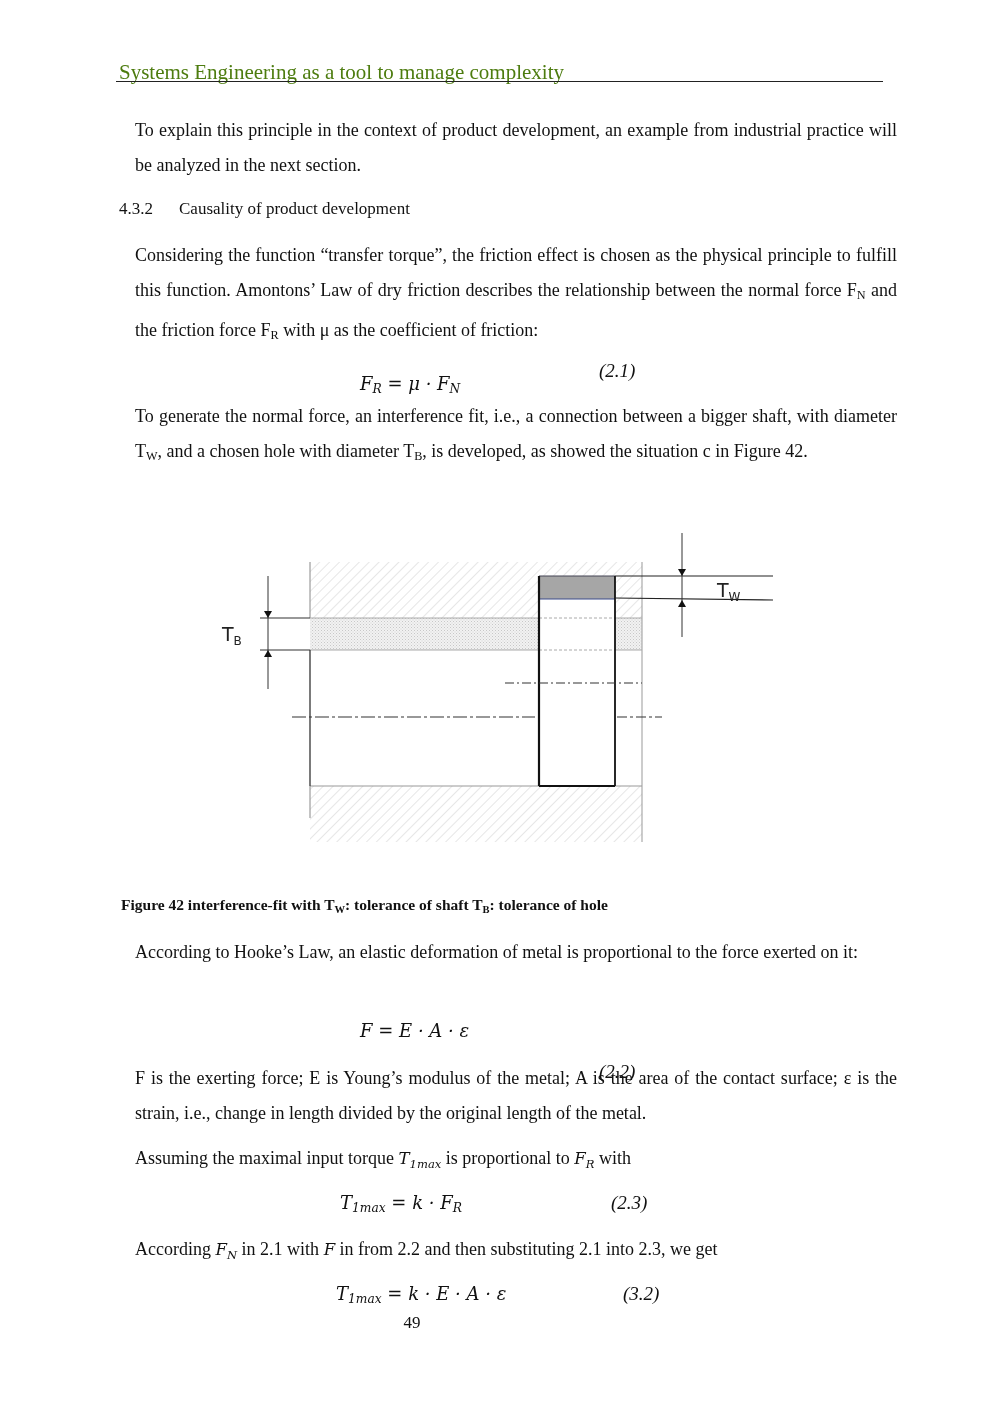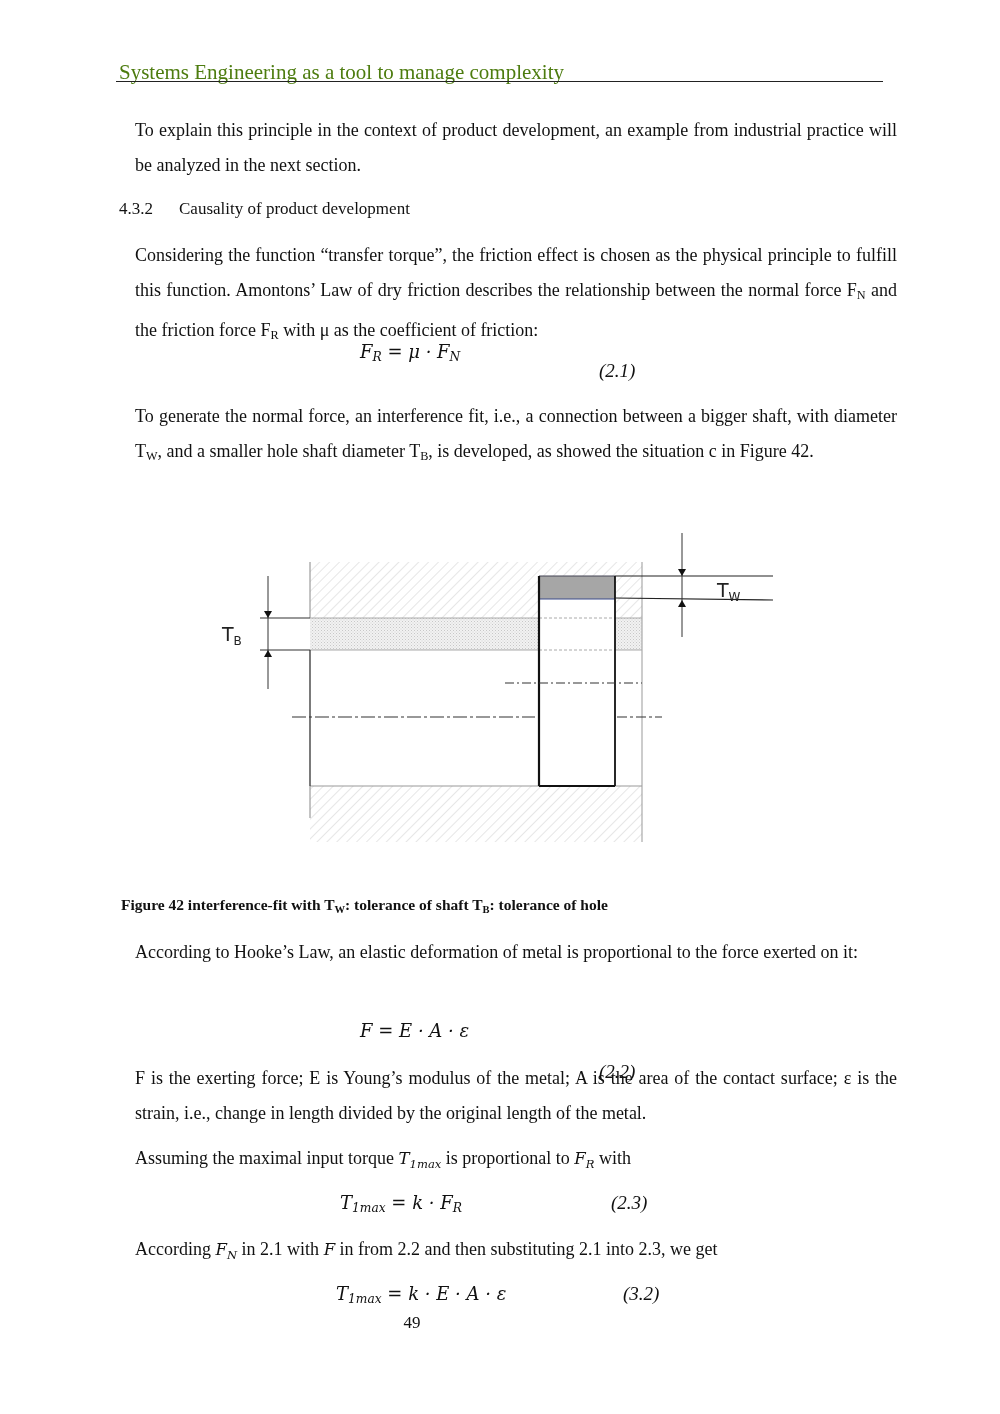--- a/index.html
+++ b/index.html
@@ -30,27 +30,27 @@
 <div class="abs para" style="top:113px;">To explain this principle in the context of product development, an example from industrial practice will be analyzed in the next section.</div>
 
 <div class="abs heading" style="top:199px;">
   <span class="num">4.3.2</span><span>Causality of product development</span>
 </div>
 
 <div class="abs para" style="top:238px;">
   <span>Considering the function “transfer torque”, the friction effect is chosen as the physical principle to fulfill this function. Amontons’ Law of dry friction describes the relationship between the normal force F</span><sub class="sc">N</sub><span> and the friction force F</span><sub class="sc">R</sub><span> with μ as the coefficient of friction:</span>
 </div>
 
-<div class="abs eq" style="left:360px; top:341px;">
+<div class="abs eq" style="left:360px; top:373px;">
   <span class="math"><span>F</span><sub class="sc">R</sub><span> = μ · F</span><sub class="sc">N</sub></span>
 </div>
 <div class="abs eq-num" style="left:599px; top:360px;">(2.1)</div>
 
 <div class="abs para" style="top:399px;">
-  <span>To generate the normal force, an interference fit, i.e., a connection between a bigger shaft, with diameter T</span><sub class="sc">W</sub><span>, and a smaller hole shaft diameter T</span><sub class="sc">B</sub><span>, is developed, as showed the situation c in Figure 42.</span>
+  <span>To generate the normal force, an interference fit, i.e., a connection between a bigger shaft, with diameter T</span><sub class="sc">W</sub><span>, and a chosen hole with diameter T</span><sub class="sc">B</sub><span>, is developed, as showed the situation c in Figure 42.</span>
 </div>
 
 <svg class="abs" style="left:0; top:520px;" width="1000" height="340" viewBox="0 520 1000 340">
   <defs>
     <pattern id="hatch" patternUnits="userSpaceOnUse" width="7" height="7" patternTransform="rotate(45)">
       <line x1="0" y1="0" x2="0" y2="7" stroke="#d9d9d9" stroke-width="1.3"></line>
     </pattern>
     <pattern id="stipple" patternUnits="userSpaceOnUse" width="3" height="3">
       <rect width="3" height="3" fill="#f2f2f2"></rect>
       <rect x="0" y="0" width="1" height="1" fill="#c8c8c8"></rect>

